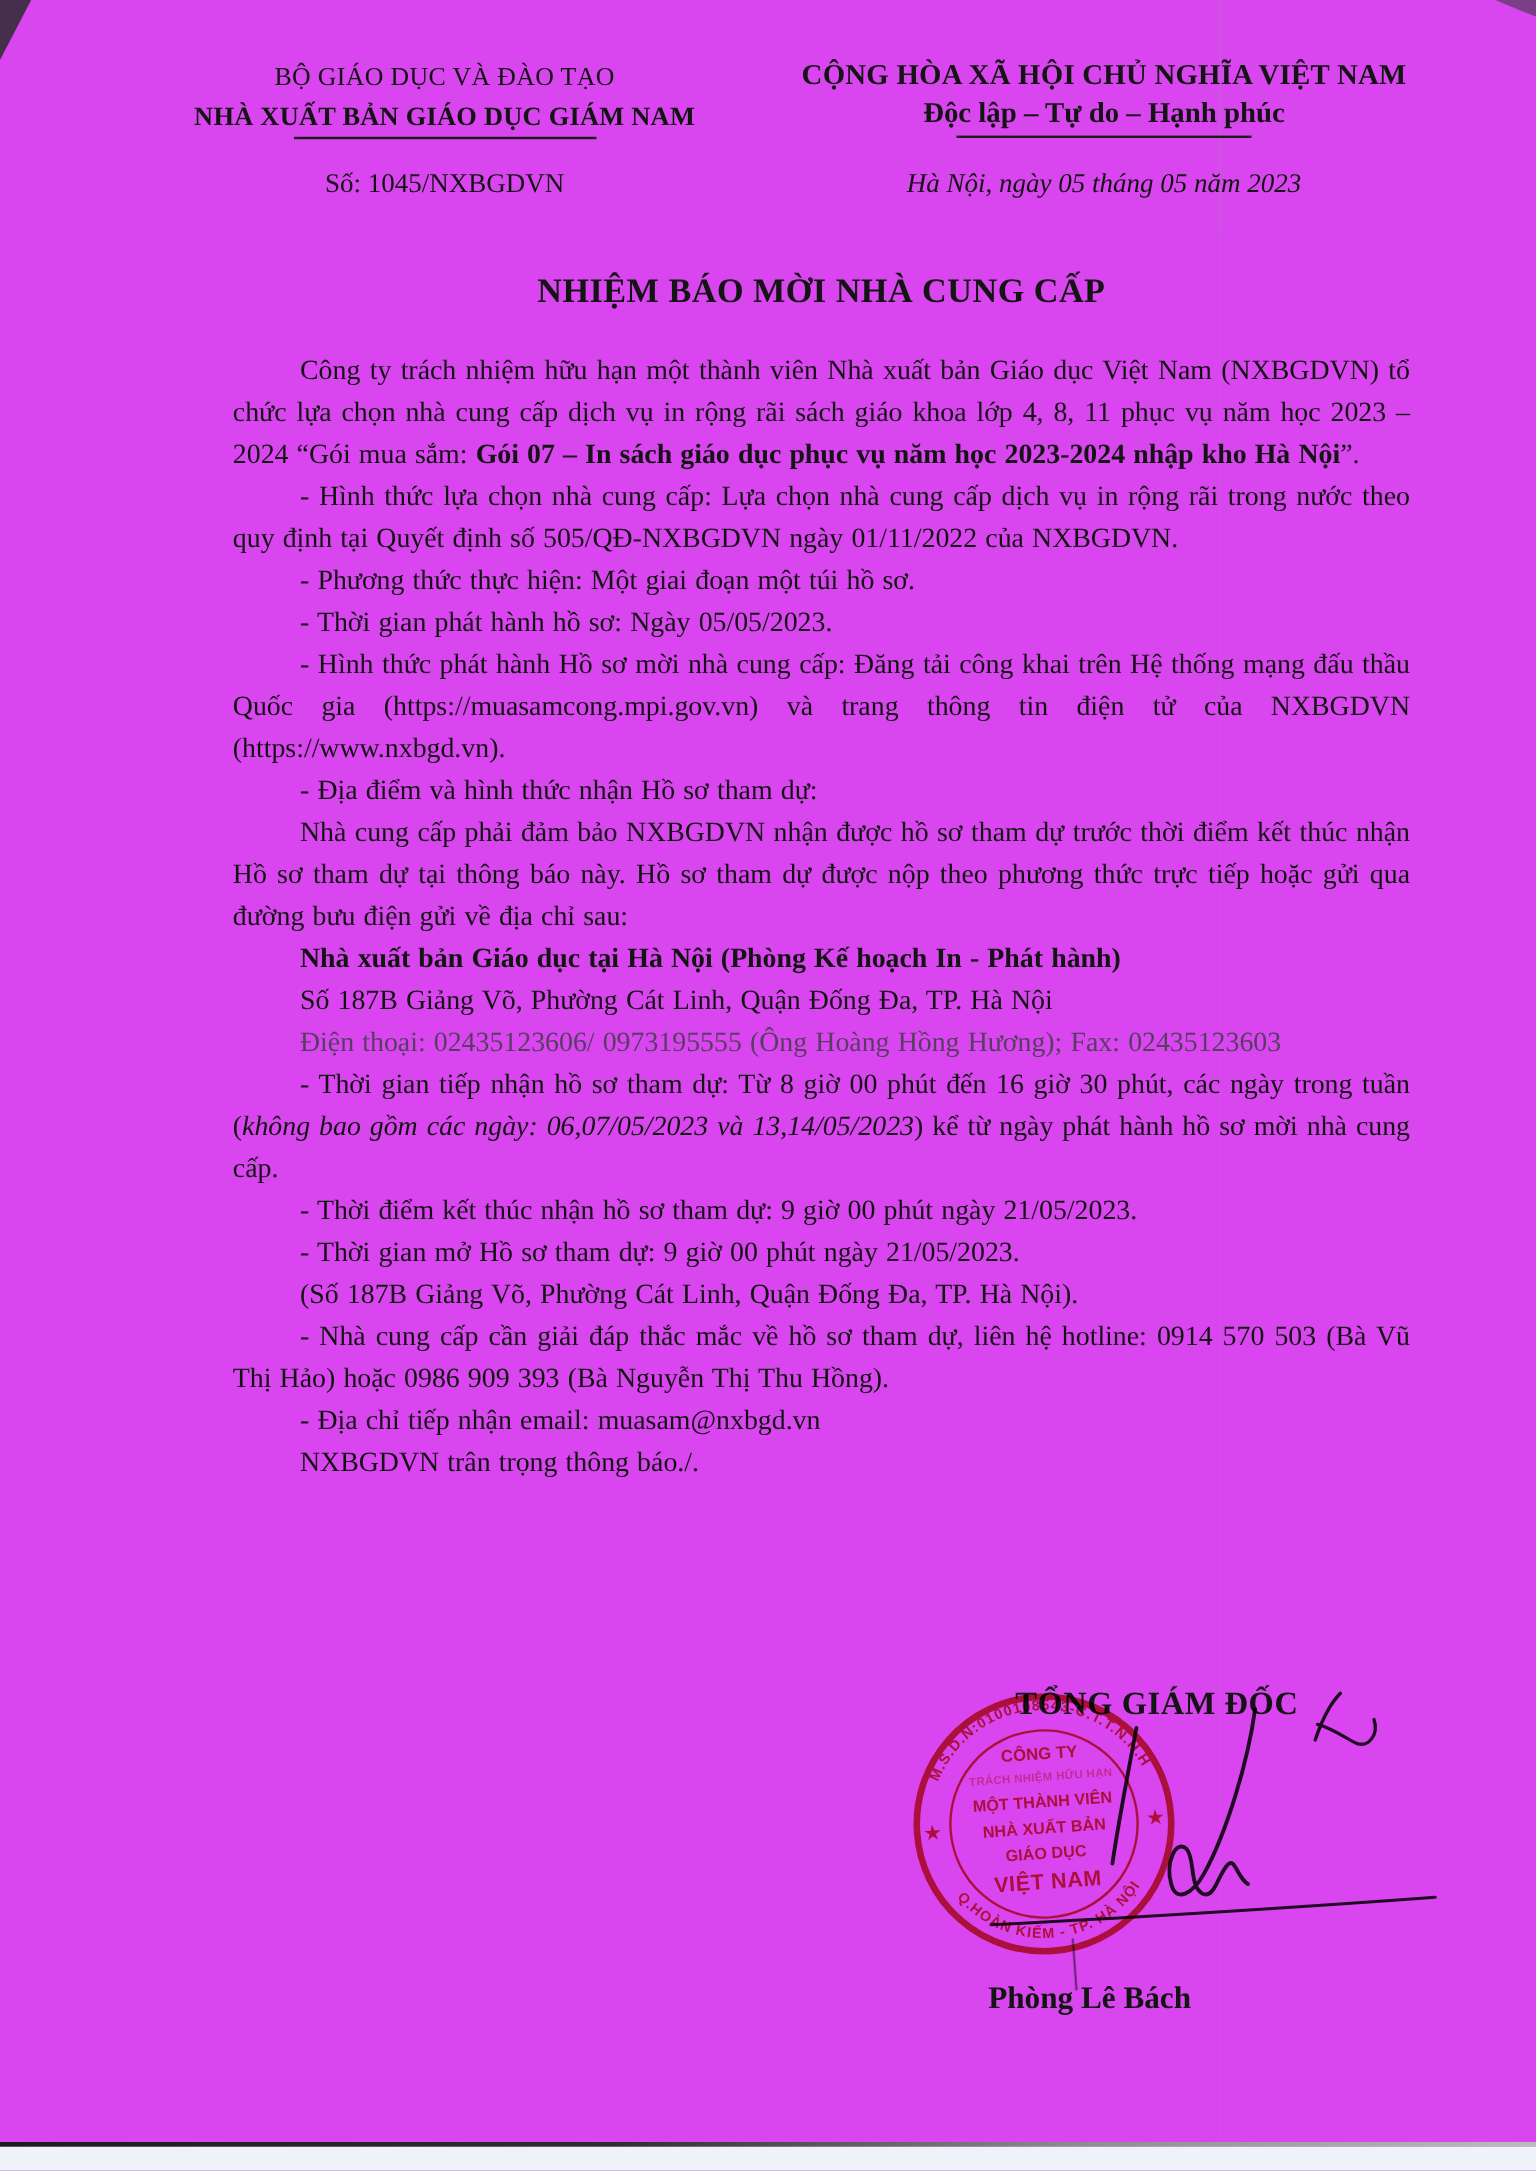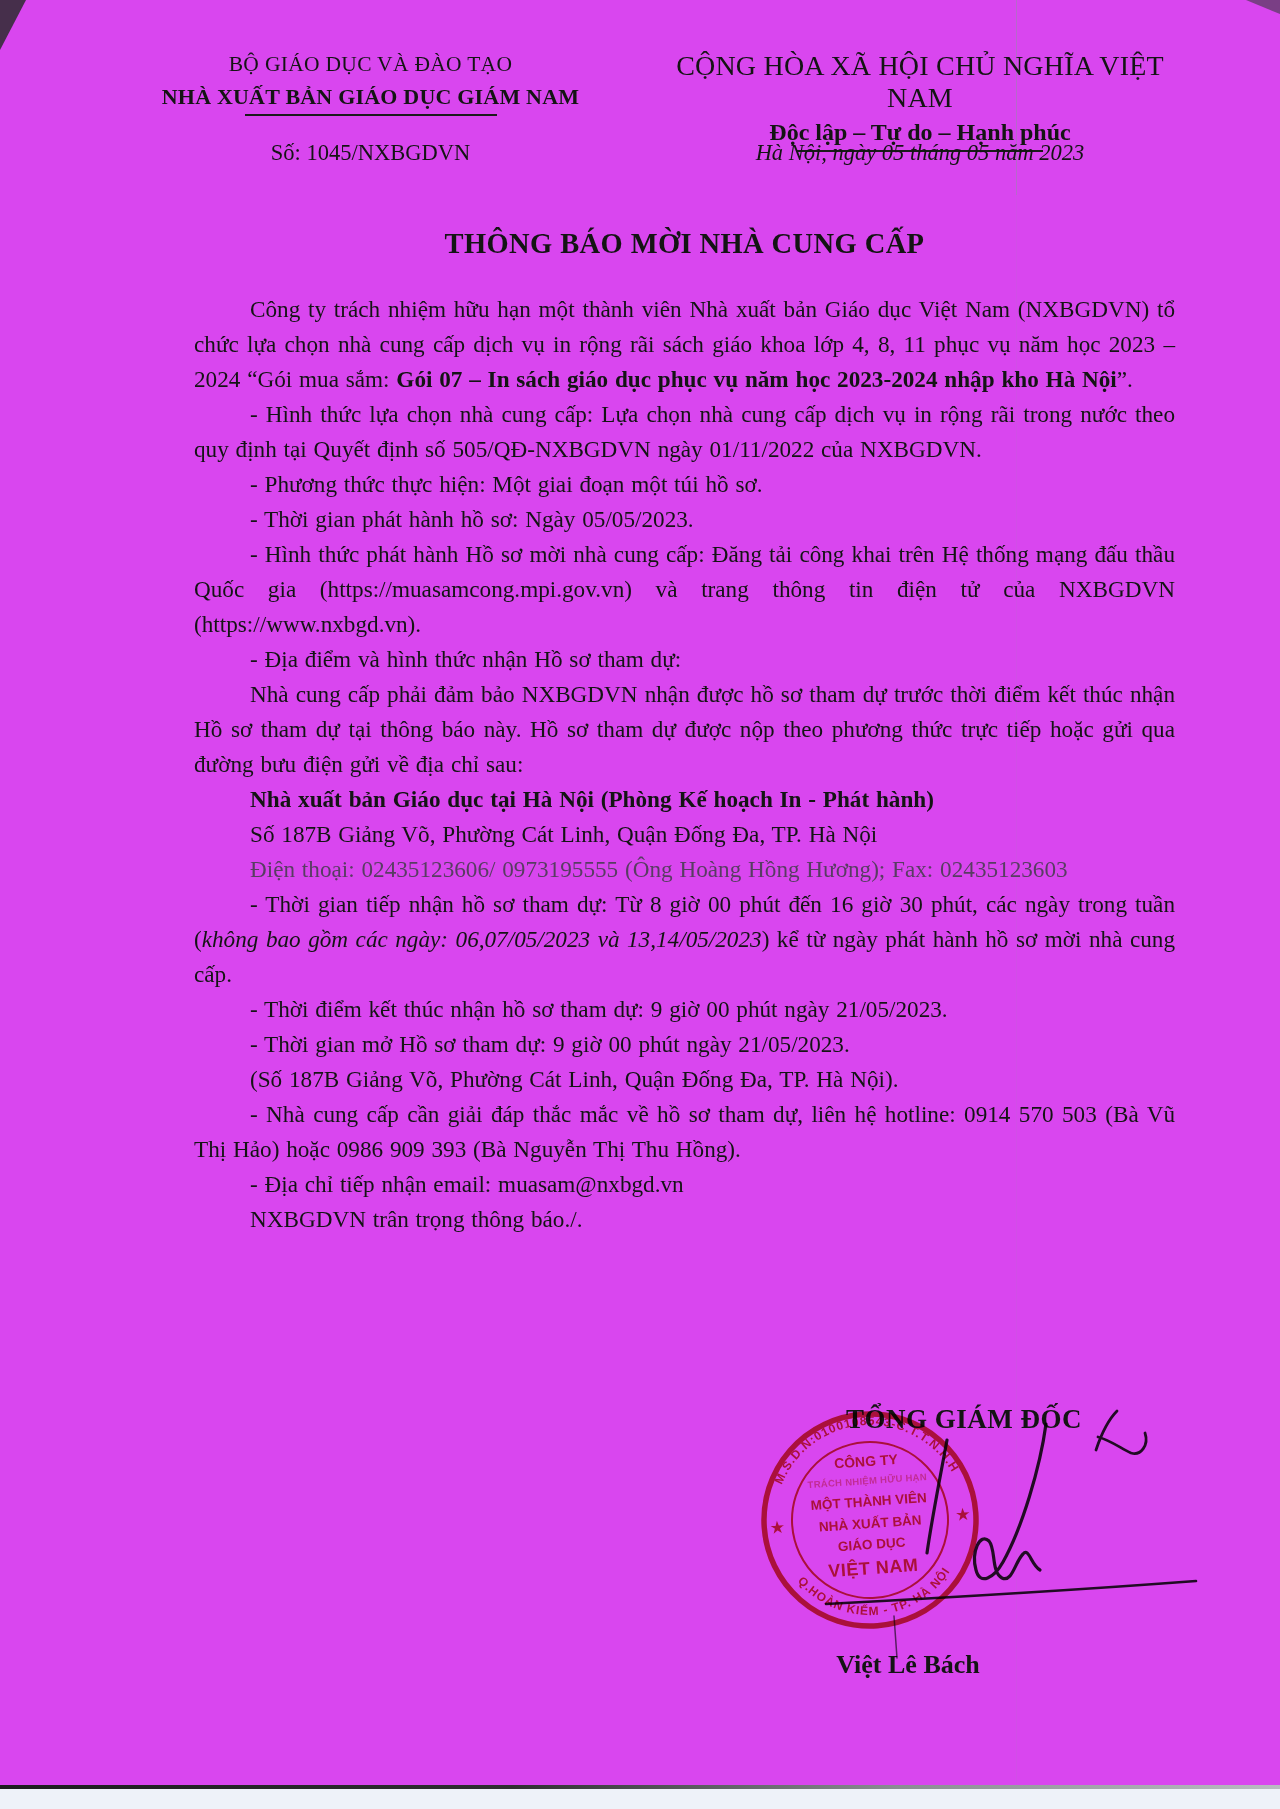--- a/index.html
+++ b/index.html
@@ -28,21 +28,21 @@
   
   .hleft{position:absolute;left:138px;top:52px;width:465px;text-align:center;}
   .hleft .l1{font-size:21.5px;letter-spacing:.3px;}
   .hleft .l2{font-size:22px;font-weight:bold;margin-top:7px;letter-spacing:.2px;}
   .rule{height:2px;background:#1a1a1a;margin:4px auto 0 auto;}
   .rule.left{width:252px;}
   .rule.right{width:246px;}
   .docnum{position:absolute;left:138px;top:140px;width:465px;text-align:center;
     font-size:22.5px;}
   .hright{position:absolute;left:664px;top:50px;width:512px;text-align:center;}
-  .hright .l1{font-size:28px;font-weight:normal;letter-spacing:.2px;}
+  .hright .l1{font-size:24px;font-weight:bold;letter-spacing:.2px;}
   .hright .l2{font-size:24px;font-weight:bold;margin-top:5px;}
   .pdate{position:absolute;left:664px;top:140px;width:512px;text-align:center;
     font-size:22.5px;font-style:italic;}
   
   h1.doc-title{position:absolute;left:194px;top:228px;width:981px;margin:0;
     text-align:center;font-size:28.5px;font-weight:bold;letter-spacing:.4px;}
   
   .doc-body{position:absolute;left:194px;top:292px;width:981px;}
   .doc-body p{margin:0;text-indent:56px;text-align:justify;
     font-size:23.2px;line-height:35px;word-spacing:1px;}
@@ -84,21 +84,21 @@
   </div>
   <div class="docnum">Số: 1045/NXBGDVN</div>
 
   <div class="hright">
     <div class="l1">CỘNG HÒA XÃ HỘI CHỦ NGHĨA VIỆT NAM</div>
     <div class="l2">Độc lập – Tự do – Hạnh phúc</div>
     <div class="rule right"></div>
   </div>
   <div class="pdate">Hà Nội, ngày 05 tháng 05 năm 2023</div>
 
-  <h1 class="doc-title">THÔNG BÁO MỜI NHÀ CUNG CẤP</h1>
+  <h1 class="doc-title">NHIỆM BÁO MỜI NHÀ CUNG CẤP</h1>
 
   <main class="doc-body">
       <p><span>Công ty trách nhiệm hữu hạn một thành viên Nhà xuất bản Giáo dục Việt Nam (NXBGDVN) tổ chức lựa chọn nhà cung cấp dịch vụ in rộng rãi sách giáo khoa lớp 4, 8, 11 phục vụ năm học 2023 – 2024 “Gói mua sắm: </span><span class="b">Gói 07 – In sách giáo dục phục vụ năm học 2023-2024 nhập kho Hà Nội</span><span>”.</span></p>
       <p><span>- Hình thức lựa chọn nhà cung cấp: Lựa chọn nhà cung cấp dịch vụ in rộng rãi trong nước theo quy định tại Quyết định số 505/QĐ-NXBGDVN ngày 01/11/2022 của NXBGDVN.</span></p>
       <p><span>- Phương thức thực hiện: Một giai đoạn một túi hồ sơ.</span></p>
       <p><span>- Thời gian phát hành hồ sơ: Ngày 05/05/2023.</span></p>
       <p><span>- Hình thức phát hành Hồ sơ mời nhà cung cấp: Đăng tải công khai trên Hệ thống mạng đấu thầu Quốc gia (https://muasamcong.mpi.gov.vn) và trang thông tin điện tử của NXBGDVN (https://www.nxbgd.vn).</span></p>
       <p><span>- Địa điểm và hình thức nhận Hồ sơ tham dự:</span></p>
       <p><span>Nhà cung cấp phải đảm bảo NXBGDVN nhận được hồ sơ tham dự trước thời điểm kết thúc nhận Hồ sơ tham dự tại thông báo này. Hồ sơ tham dự được nộp theo phương thức trực tiếp hoặc gửi qua đường bưu điện gửi về địa chỉ sau:</span></p>
       <p><span class="b">Nhà xuất bản Giáo dục tại Hà Nội (Phòng Kế hoạch In - Phát hành)</span></p>
@@ -107,21 +107,21 @@
       <p><span>- Thời gian tiếp nhận hồ sơ tham dự: Từ 8 giờ 00 phút đến 16 giờ 30 phút, các ngày trong tuần (</span><span class="i">không bao gồm các ngày: 06,07/05/2023 và 13,14/05/2023</span><span>) kể từ ngày phát hành hồ sơ mời nhà cung cấp.</span></p>
       <p><span>- Thời điểm kết thúc nhận hồ sơ tham dự: 9 giờ 00 phút ngày 21/05/2023.</span></p>
       <p><span>- Thời gian mở Hồ sơ tham dự: 9 giờ 00 phút ngày 21/05/2023.</span></p>
       <p><span>(Số 187B Giảng Võ, Phường Cát Linh, Quận Đống Đa, TP. Hà Nội).</span></p>
       <p><span>- Nhà cung cấp cần giải đáp thắc mắc về hồ sơ tham dự, liên hệ hotline: 0914 570 503 (Bà Vũ Thị Hảo) hoặc 0986 909 393 (Bà Nguyễn Thị Thu Hồng).</span></p>
       <p><span>- Địa chỉ tiếp nhận email: muasam@nxbgd.vn</span></p>
       <p><span>NXBGDVN trân trọng thông báo./.</span></p>
     </main>
 
   <div class="sig-title">TỔNG GIÁM ĐỐC</div>
-  <div class="sig-name">Việt Lê Bách</div>
+  <div class="sig-name">Phòng Lê Bách</div>
 
   <svg class="overlay" width="1280" height="1809" viewBox="0 0 1280 1809">
     <defs>
       <path id="ring-top-path" d="M 780.7,1487.5 A 95 95 0 0 1 959.3,1487.5" fill="none"></path>
       <path id="ring-bottom-path" d="M 787.7,1567.5 A 95 95 0 0 0 952.3,1567.5" fill="none"></path>
     </defs>
 
     <g class="stamp-g" transform="rotate(-4 870 1520)">
       <circle cx="870" cy="1520" r="106" fill="none" stroke="#c4272e" stroke-width="5.5"></circle>
       <circle cx="870" cy="1520" r="78" fill="none" stroke="#c4272e" stroke-width="2"></circle>

